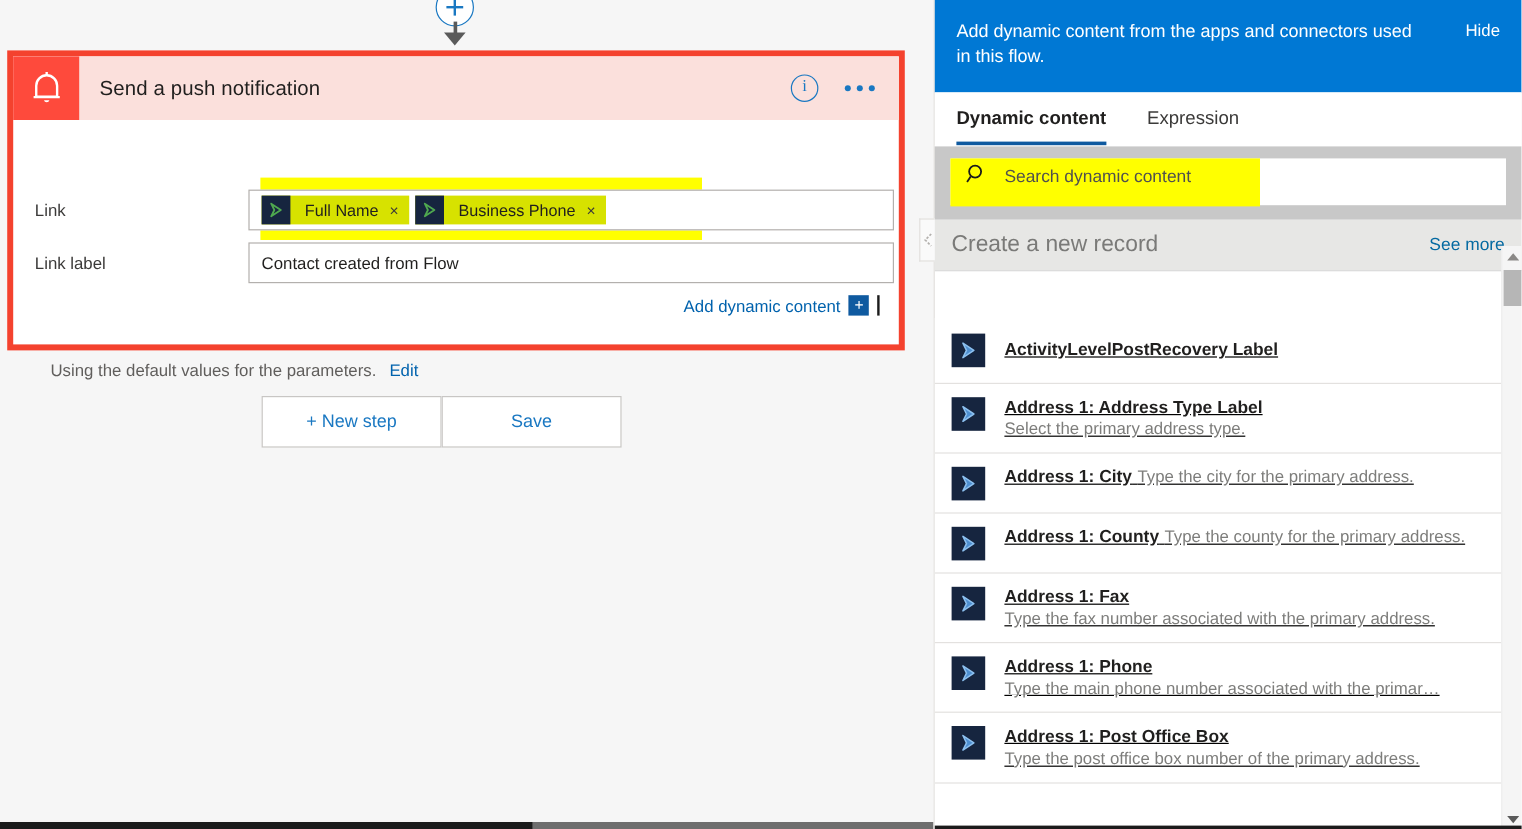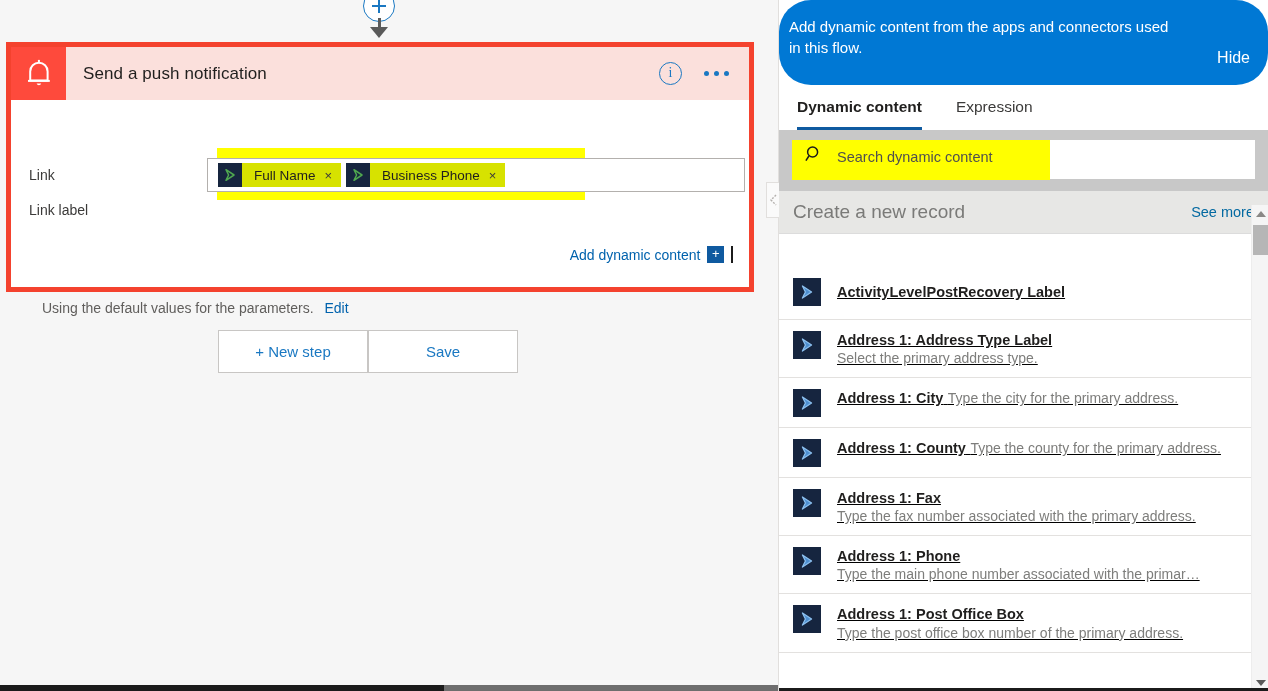--- a/index.html
+++ b/index.html
@@ -186,29 +186,29 @@
 
   
   #panel {
     position: absolute; left: 778px; top: 0;
     width: 490px; height: 691px;
     background: #ffffff;
     border-left: 1px solid #e1dfdd;
   }
   #panel-banner {
     background: #0078d4; color: #ffffff;
-    padding: 16px 18px 18px 10px;
-    display: flex; align-items: flex-start; border-radius: 32px;
+    padding: 16px 18px 18px 18px;
+    display: flex; align-items: flex-start;
   }
   #panel-banner-text {
     font-size: 15px; line-height: 1.42; max-width: 390px;
   }
   #panel-hide {
-    margin-left: auto; font-size: 16px; color: #ffffff;
-    cursor: pointer; white-space: nowrap; padding-top: 1px; margin-top: 32px;
+    margin-left: auto; font-size: 14px; color: #ffffff;
+    cursor: pointer; white-space: nowrap; padding-top: 1px;
   }
   #panel-tabs {
     display: flex; gap: 34px; padding: 0 18px;
     background: #ffffff; height: 45px; align-items: center;
     border-bottom: 1px solid #ffffff;
   }
   .panel-tab {
     font-size: 15.5px; color: #3b3a39; cursor: pointer;
     position: relative; height: 45px; display: flex; align-items: center;
   }
@@ -376,20 +376,21 @@
                 </svg>
               </span>
               <span class="token-text">Business Phone</span>
               <span class="token-x">×</span>
             </span>
           </div>
         </div>
 
         <div class="param-row" id="row-linklabel">
           <div class="param-label">Link label</div>
+          <div class="param-input">Contact created from Flow</div>
         </div>
 
         <div id="add-dyn-row">
           <span id="add-dyn-link">Add dynamic content</span>
           <span id="add-dyn-plus">+</span>
           <span id="caret-bar"></span>
         </div>
 
         <div id="default-note">
           <span>Using the default values for the parameters.</span>

